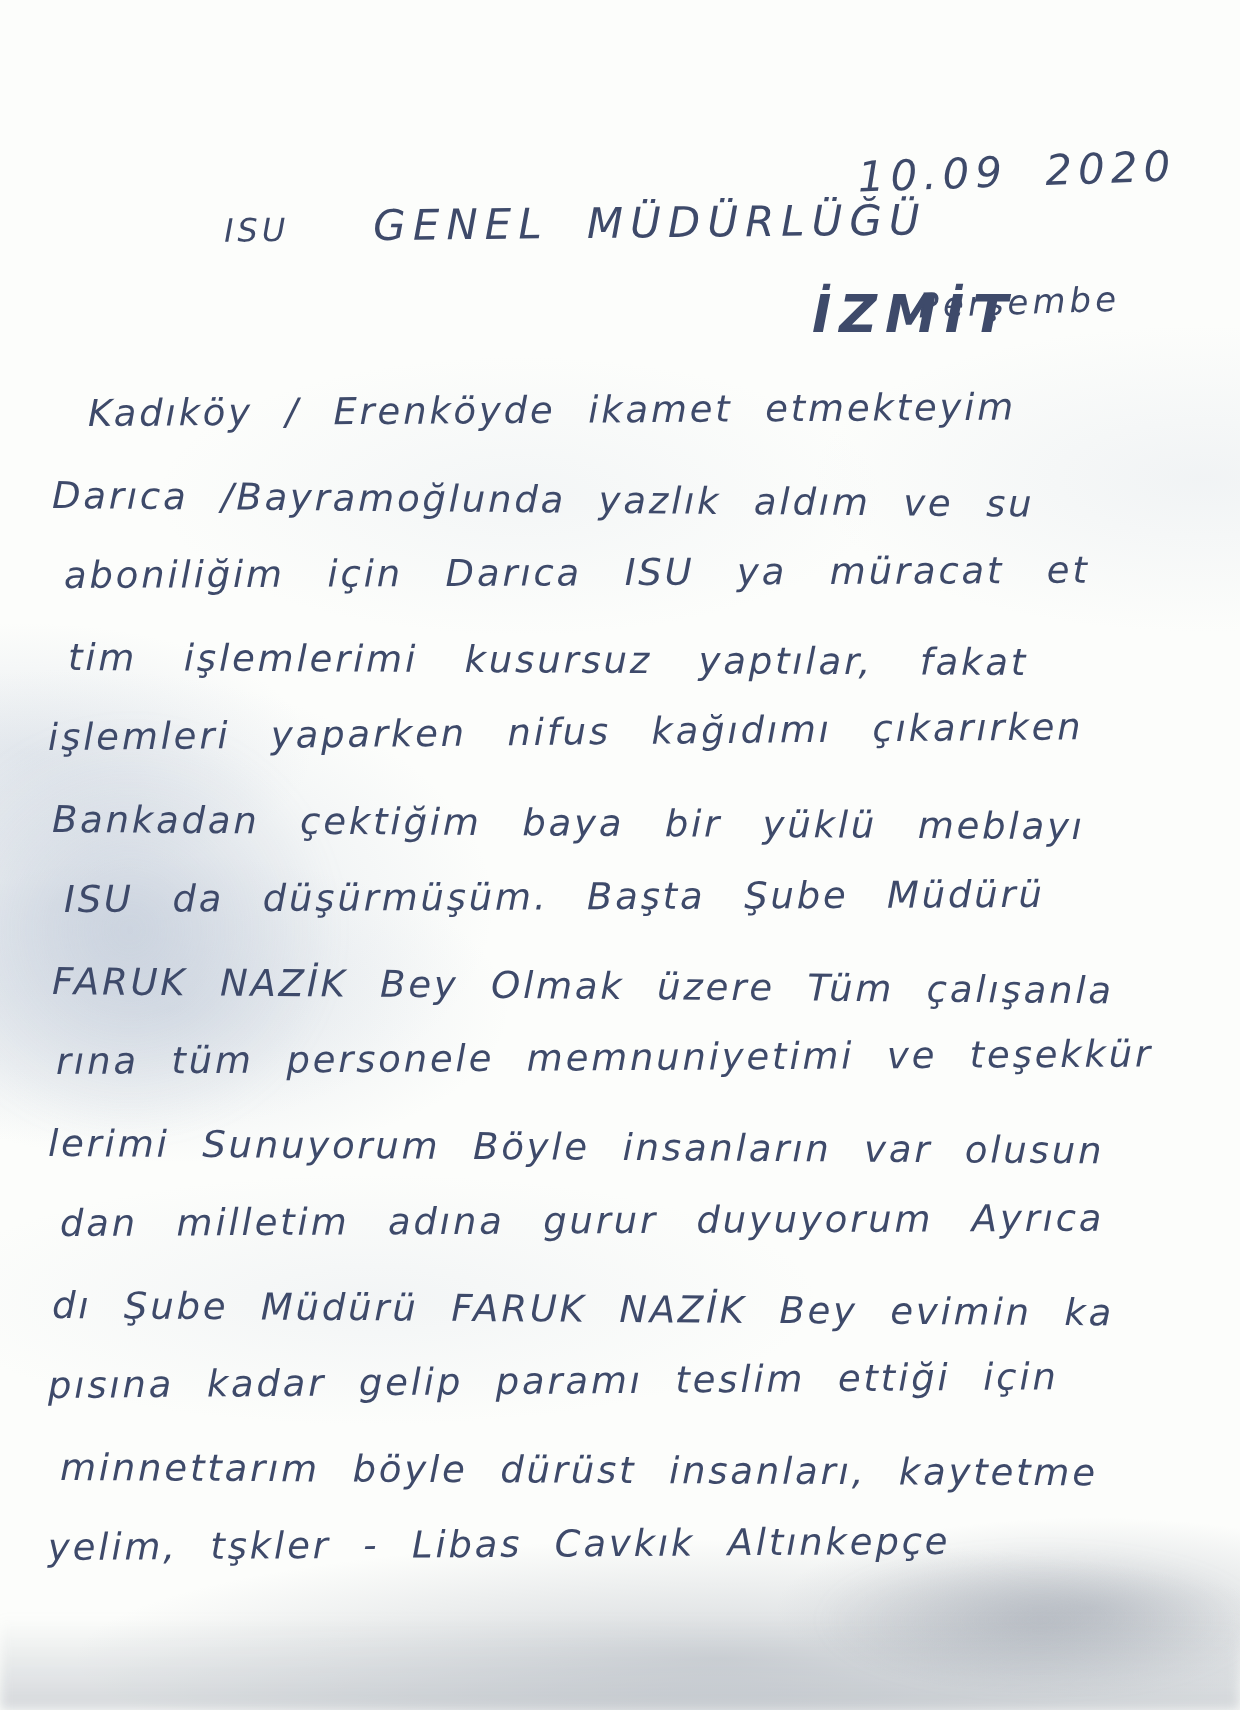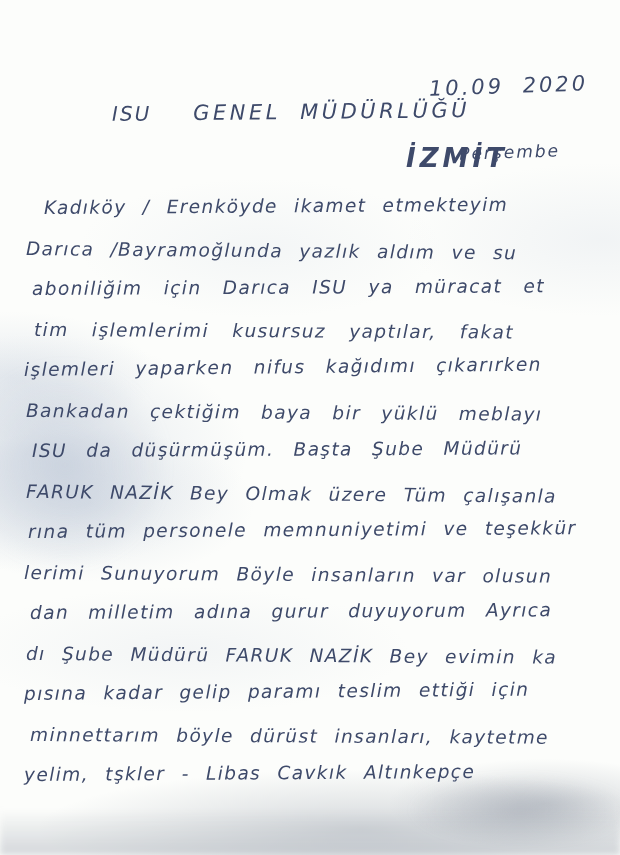--- a/index.html
+++ b/index.html
@@ -66,21 +66,21 @@
 
   .header-block {
     position: absolute;
     top: 100px;
     left: 112px;
     display: flex;
     align-items: baseline;
     gap: 42px;
     transform: rotate(-0.6deg);
   }
-  .org-short { font-size: 20px; letter-spacing: 2px; }
+  .org-short { font-size: 16px; letter-spacing: 2px; }
   .org-rest  { font-size: 21px; letter-spacing: 3.5px; }
   .city {
     position: absolute;
     top: 143px;
     left: 406px;
     font-size: 26px;
     letter-spacing: 4px;
     font-weight: bold;
   }
 

